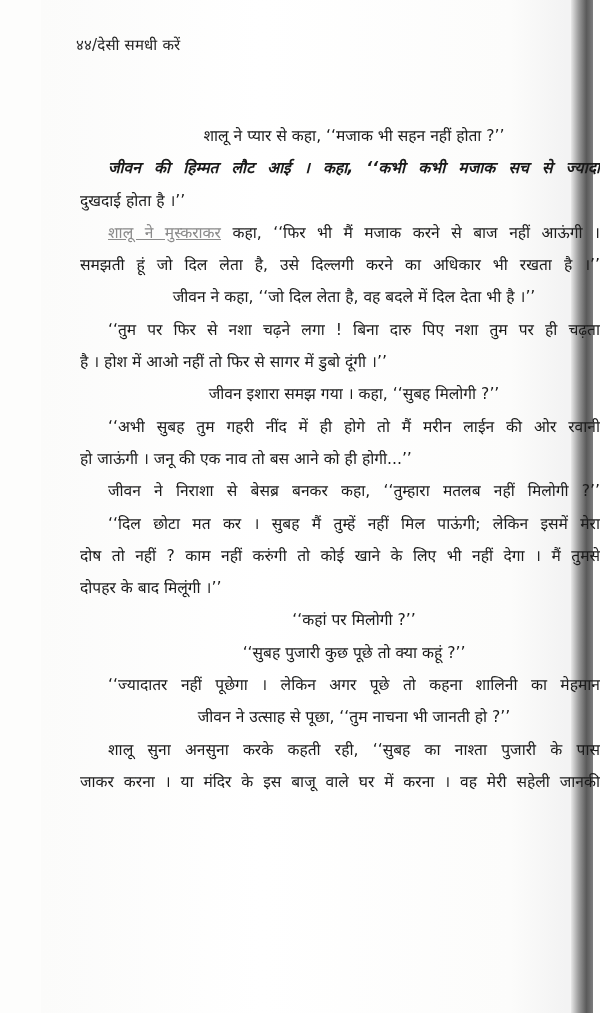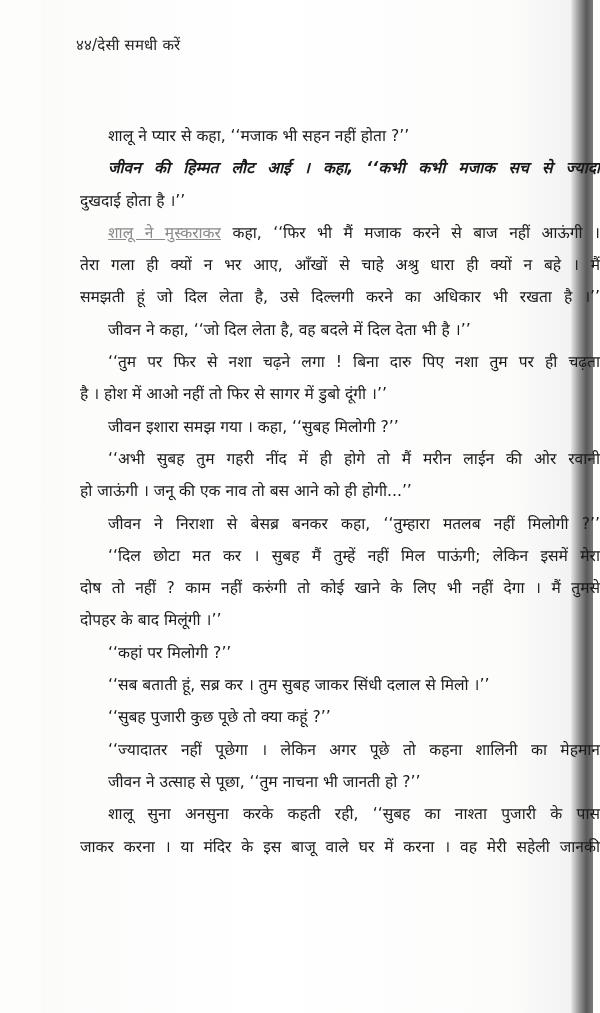--- a/index.html
+++ b/index.html
@@ -21,51 +21,49 @@
     }
     .running-header {
       position: absolute; left: 35px; top: 34px;
       font-size: 15px; letter-spacing: 0.2px; color: #222;
     }
     .body-text {
       position: absolute; left: 39px; top: 120px; width: 520px;
       font-size: 15.6px; line-height: 32.3px; color: #1a1a1a;
     }
     .line { white-space: nowrap; display: block; height: 32.3px; }
-    .indent { padding-left: 28px; }
+    .indent { padding-left: 28px; text-align: center; }
     .justify { text-align: justify; text-align-last: justify; }
     .bold { font-weight: bold; font-style: italic; }
     .faded { color: #8a8a8a; text-decoration: underline; }
   </style>
 </head>
 <body>
 
 <div class="page">
   <div class="gutter-shadow"></div>
 
   <div class="running-header">४४/देसी समधी करें</div>
 
   <div class="body-text">
     <span class="line indent">शालू ने प्यार से कहा, ‘‘मजाक भी सहन नहीं होता ?’’</span>
     <span class="line indent justify bold">जीवन की हिम्मत लौट आई । कहा, ‘‘कभी कभी मजाक सच से ज्यादा</span>
     <span class="line">दुखदाई होता है ।’’</span>
     <span class="line indent justify"><span class="faded">शालू ने मुस्कराकर</span><span> कहा, ‘‘फिर भी मैं मजाक करने से बाज नहीं आऊंगी ।</span></span>
-    <span class="line justify">तेरा गला ही क्यों न भर आए, आँखों से चाहे अश्रु धारा ही क्यों न बहे । मैं</span>
     <span class="line justify">समझती हूं जो दिल लेता है, उसे दिल्लगी करने का अधिकार भी रखता है ।’’</span>
     <span class="line indent">जीवन ने कहा, ‘‘जो दिल लेता है, वह बदले में दिल देता भी है ।’’</span>
     <span class="line indent justify">‘‘तुम पर फिर से नशा चढ़ने लगा ! बिना दारु पिए नशा तुम पर ही चढ़ता</span>
     <span class="line">है । होश में आओ नहीं तो फिर से सागर में डुबो दूंगी ।’’</span>
     <span class="line indent">जीवन इशारा समझ गया । कहा, ‘‘सुबह मिलोगी ?’’</span>
     <span class="line indent justify">‘‘अभी सुबह तुम गहरी नींद में ही होगे तो मैं मरीन लाईन की ओर रवानी</span>
     <span class="line">हो जाऊंगी । जनू की एक नाव तो बस आने को ही होगी...’’</span>
     <span class="line indent justify">जीवन ने निराशा से बेसब्र बनकर कहा, ‘‘तुम्हारा मतलब नहीं मिलोगी ?’’</span>
     <span class="line indent justify">‘‘दिल छोटा मत कर । सुबह मैं तुम्हें नहीं मिल पाऊंगी; लेकिन इसमें मेरा</span>
     <span class="line justify">दोष तो नहीं ? काम नहीं करुंगी तो कोई खाने के लिए भी नहीं देगा । मैं तुमसे</span>
     <span class="line">दोपहर के बाद मिलूंगी ।’’</span>
     <span class="line indent">‘‘कहां पर मिलोगी ?’’</span>
-    <span class="line indent">‘‘सब बताती हूं, सब्र कर । तुम सुबह जाकर सिंधी दलाल से मिलो ।’’</span>
     <span class="line indent">‘‘सुबह पुजारी कुछ पूछे तो क्या कहूं ?’’</span>
     <span class="line indent justify">‘‘ज्यादातर नहीं पूछेगा । लेकिन अगर पूछे तो कहना शालिनी का मेहमान</span>
     <span class="line indent">जीवन ने उत्साह से पूछा, ‘‘तुम नाचना भी जानती हो ?’’</span>
     <span class="line indent justify">शालू सुना अनसुना करके कहती रही, ‘‘सुबह का नाश्ता पुजारी के पास</span>
     <span class="line justify">जाकर करना । या मंदिर के इस बाजू वाले घर में करना । वह मेरी सहेली जानकी</span>
   </div>
 </div>
 
 </body></html>

